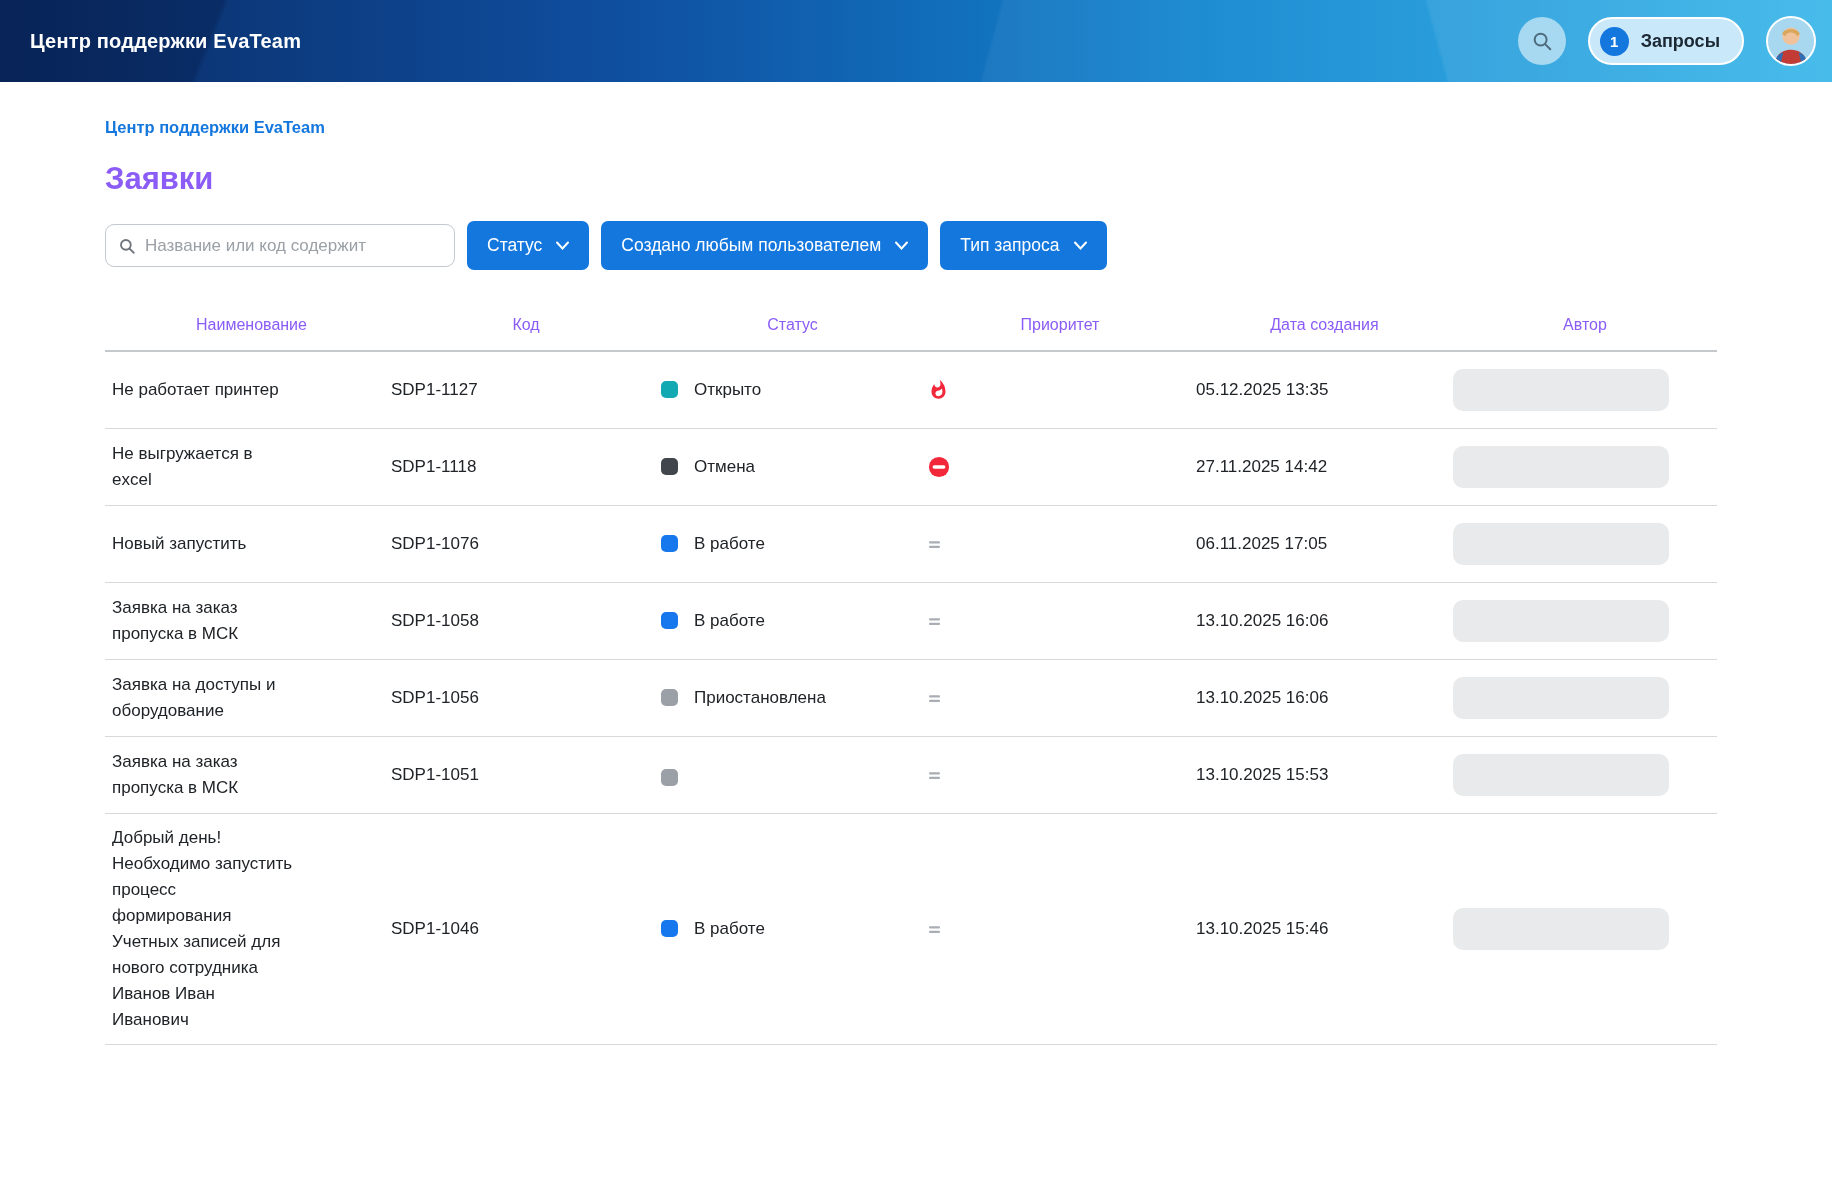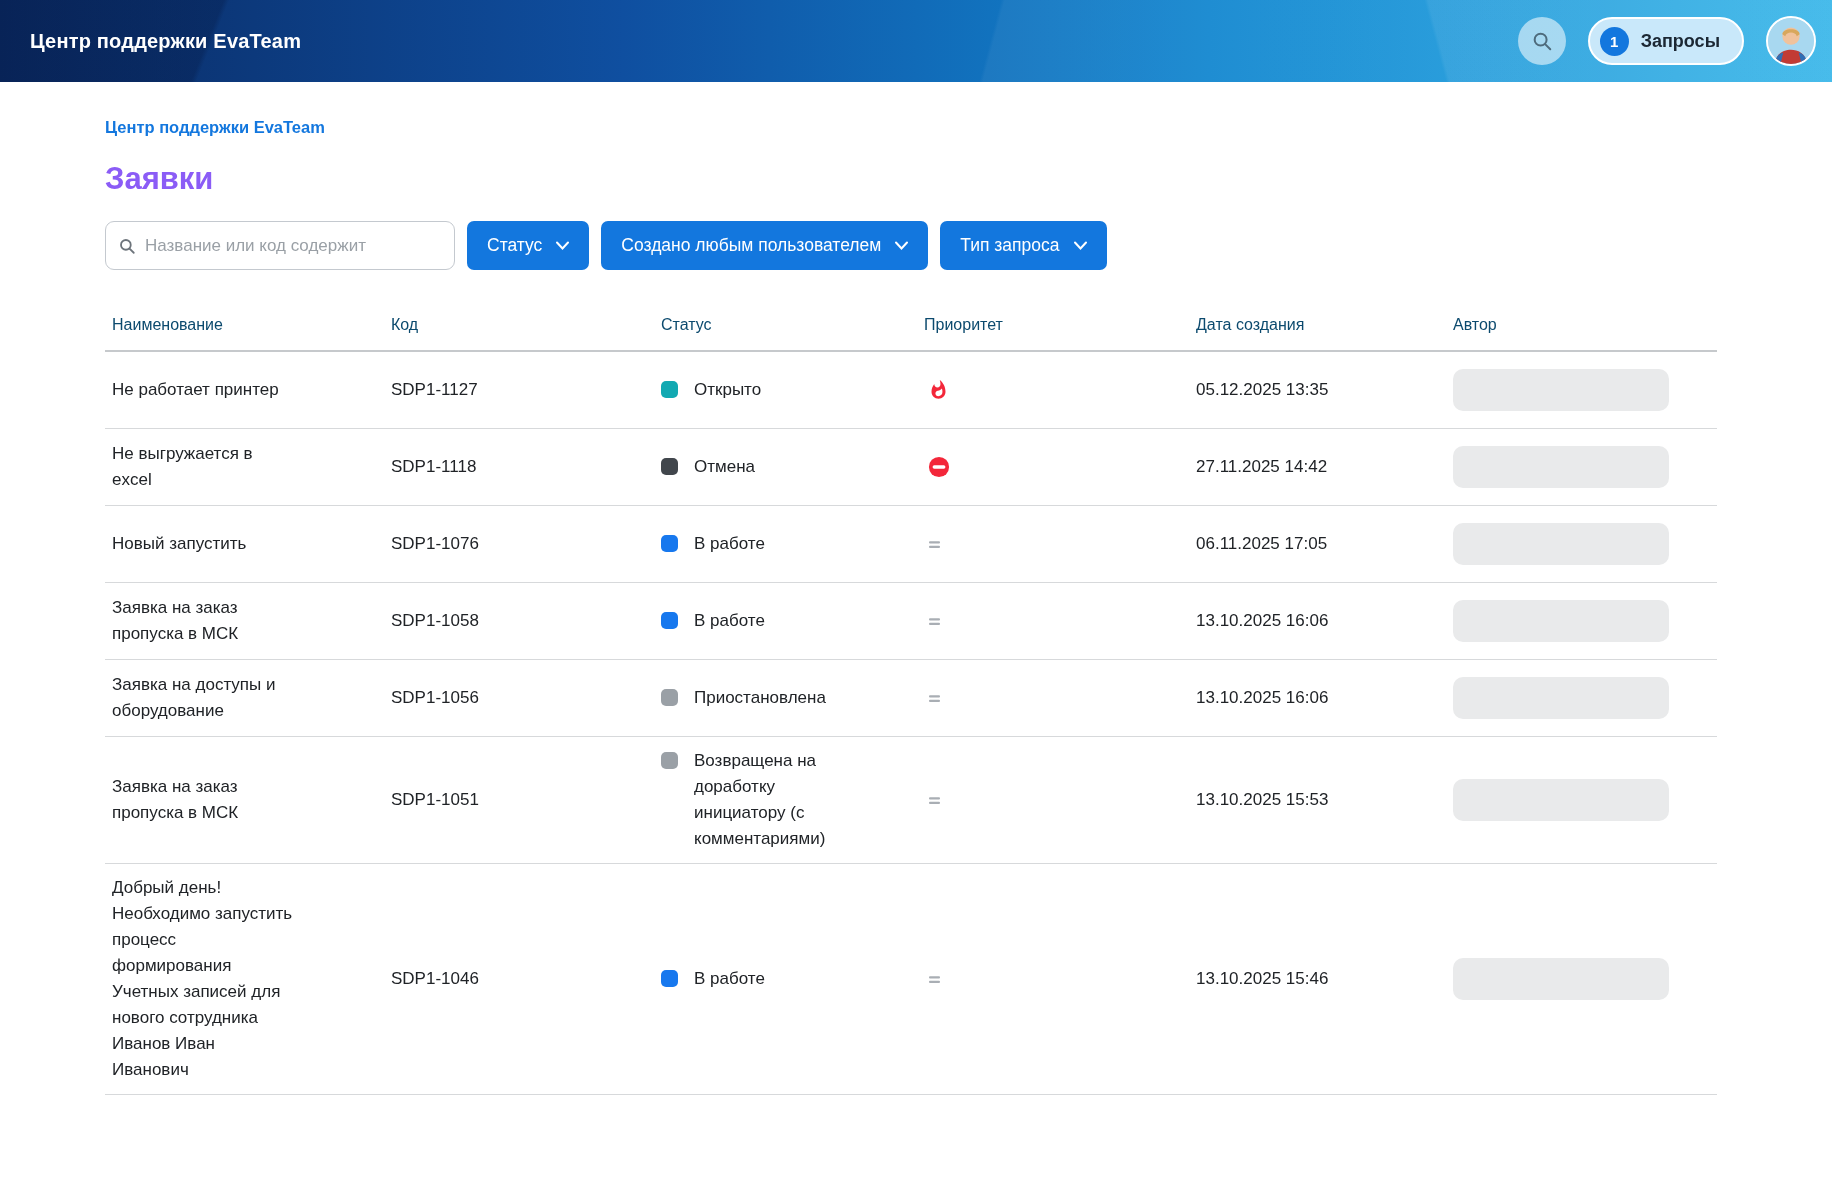--- a/index.html
+++ b/index.html
@@ -42,42 +42,42 @@
   .content { width: 1612px; margin-left: 105px; }
   .breadcrumb {
     display: inline-block; margin-top: 36px;
     color: #1377de; font-size: 16.5px; font-weight: 700; text-decoration: none; cursor: pointer;
   }
   .page-title { margin-top: 24px; font-size: 31px; font-weight: 700; color: #8b5cf6; }
 
   
   .filters { margin-top: 24px; display: flex; align-items: center; gap: 12px; }
   .search-box {
-    width: 350px; height: 49px; background: #fff; border: 1px solid #c4c9cf;
+    width: 350px; height: 43px; background: #fff; border: 1px solid #c4c9cf;
     border-radius: 9px; display: flex; align-items: center; padding: 0 12px; gap: 9px;
   }
   .search-box input {
     border: none; outline: none; flex: 1; font-size: 17px;
     font-family: "Liberation Sans", sans-serif; color:#202327; background: transparent;
   }
   .search-box input::placeholder { color: #9aa0a6; }
   .filter-btn {
     height: 49px; border: none; border-radius: 7px; background: #1377de; color: #fff;
     font-size: 17.5px; font-family: "Liberation Sans", sans-serif; cursor: pointer;
     display: flex; align-items: center; gap: 14px; padding: 0 20px;
   }
 
   
   .table { margin-top: 14px; }
   .thead, .trow {
     display: grid;
     grid-template-columns: 286px 270px 263px 272px 257px 264px;
   }
   .thead { padding: 32px 0 16px; border-bottom: 2px solid #c6c9cc; }
-  .th { color: #0c4a6e; font-size: 16px; }
+  .th { color: #8b5cf6; font-size: 16px; text-align: center; }
   .th:first-child { padding-left: 7px; }
   .trow {
     min-height: 77px; align-items: center; padding: 11px 0;
     border-bottom: 1px solid #d7d9db; cursor: pointer; background: #fff;
   }
   .td { font-size: 17px; line-height: 26px; color: #202327; }
   .td.name { padding-left: 7px; }
   .td.name span { display: inline-block; max-width: 182px; }
   .td.status { display: flex; align-items: flex-start; gap: 16px; }
   .dot { width: 17px; height: 17px; border-radius: 5px; flex: 0 0 auto; margin-top: 4px; }
@@ -250,21 +250,20 @@
     <div class="td author">
       <div class="skeleton"></div>
     </div>
   </div>
 
   <div class="trow">
     <div class="td name"><span>Заявка на заказ пропуска в МСК</span></div>
     <div class="td code">SDP1-1051</div>
     <div class="td status">
       <span class="dot" style="background: rgb(154, 160, 166);"></span>
-      <span class="stext">Возвращена на доработку инициатору (с комментариями)</span>
     </div>
     <div class="td prio">
             <svg width="13" height="11" viewBox="0 0 13 11">
               <rect x="1" y="2.2" width="11" height="2.2" rx="1" fill="#a9aeb4"></rect>
               <rect x="1" y="6.8" width="11" height="2.2" rx="1" fill="#a9aeb4"></rect>
             </svg>
           </div>
     <div class="td date">13.10.2025 15:53</div>
     <div class="td author">
       <div class="skeleton"></div>

